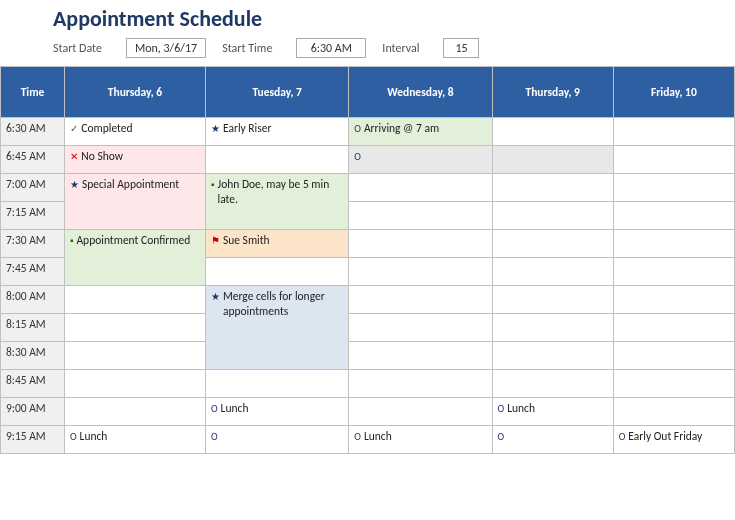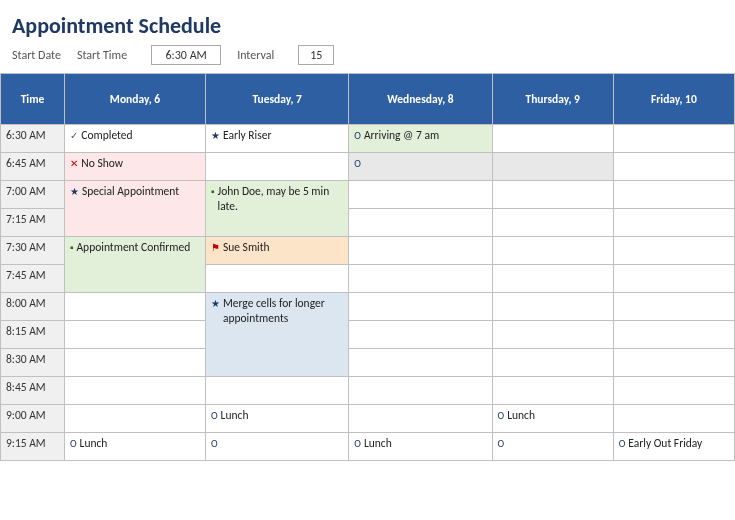--- a/index.html
+++ b/index.html
@@ -6,21 +6,22 @@
     body {
       font-family: Calibri, Arial, sans-serif;
       background: #fff;
       font-size: 12px;
       color: #222;
       width: 735px;
       height: 520px;
       overflow: hidden;
     }
     .header {
-      padding: 12px 12px 4px 12px;
+      padding: 5px 12px 4px 12px;
+      margin-left: 41px;
     }
     .title {
       font-size: 22px;
       font-weight: bold;
       color: #1f3864;
       margin-bottom: 6px;
     }
     .controls {
       display: flex;
       align-items: center;
@@ -116,20 +117,21 @@
     .cell-text { line-height: 1.3; }
   </style>
 </head>
 <body>
 
 <div class="header">
   <div class="title">Appointment Schedule</div>
   <div class="controls">
     <div class="control-group">
       <span class="control-label">Start Date</span>
+      <span class="control-value">Mon, 3/6/17</span>
     </div>
     <div class="control-group">
       <span class="control-label">Start Time</span>
       <span class="control-value">6:30 AM</span>
     </div>
     <div class="control-group">
       <span class="control-label">Interval</span>
       <span class="control-value narrow">15</span>
     </div>
   </div>
@@ -140,21 +142,21 @@
     <col class="col-time">
     <col class="col-mon">
     <col class="col-tue">
     <col class="col-wed">
     <col class="col-thu">
     <col class="col-fri">
   </colgroup>
   <thead>
     <tr>
       <th>Time</th>
-      <th>Monday, 6</th>
+      <th>Thursday, 6</th>
       <th>Tuesday, 7</th>
       <th>Wednesday, 8</th>
       <th>Thursday, 9</th>
       <th>Friday, 10</th>
     </tr>
   </thead>
   <tbody id="schedule-body">
   <tr>
         <td class="time-col">6:30 AM</td>
         <td class="bg-completed">

